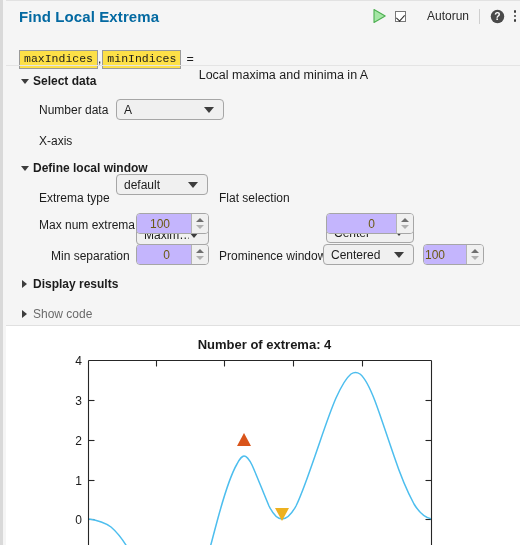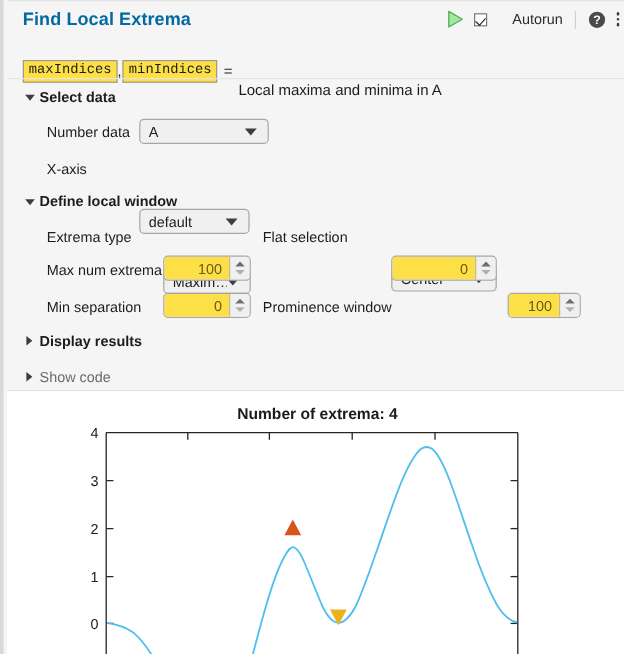--- a/index.html
+++ b/index.html
@@ -89,23 +89,23 @@
     border-left:5px solid transparent;border-right:5px solid transparent;
     border-top:6px solid #3d3d3d;
   }
 
   .spinner{
     position:absolute;height:21px;box-sizing:border-box;
     border:1px solid #a6a6a6;border-radius:4px;background:#f0f0f0;
     display:flex;align-items:stretch;overflow:hidden;
   }
   .spinner .sp-field{
-    flex:1;background:#fde047;border-right:1px solid #b4b4b4;
+    flex:1;background:#c4b5fd;border-right:1px solid #b4b4b4;
     display:flex;align-items:center;justify-content:flex-end;
-    padding-right:6px;
+    padding-right:21px;
     font-size:12px;color:#6b5a14;
   }
   .spinner .sp-btns{
     width:16px;display:flex;flex-direction:column;justify-content:center;
     align-items:center;gap:3px;background:#f0f0f0;
   }
   .sp-up{width:0;height:0;border-left:4px solid transparent;border-right:4px solid transparent;border-bottom:4px solid #6e6e6e;}
   .sp-dn{width:0;height:0;border-left:4px solid transparent;border-right:4px solid transparent;border-top:4px solid #b0b0b0;}
 
   
@@ -204,30 +204,34 @@
   </div>
 
   <div class="spinner" style="left:323px;top:213px;width:88px;">
     <span class="sp-field">0</span>
     <span class="sp-btns">
       <span class="sp-up"></span>
       <span class="sp-dn"></span>
     </span>
   </div>
 
-  <span class="field-label" style="left:36px;top:249px;">Min separation</span>
+  <span class="field-label" style="left:48px;top:249px;">Min separation</span>
   <div class="spinner" style="left:133px;top:244px;width:73px;">
     <span class="sp-field">0</span>
     <span class="sp-btns">
       <span class="sp-up"></span>
       <span class="sp-dn"></span>
     </span>
   </div>
 
   <span class="field-label" style="left:216px;top:249px;">Prominence window</span>
+  <div class="dropdown" style="left:320px;top:244px;width:91px;">
+    <span class="dd-text">Centered</span>
+    <span class="dd-caret"></span>
+  </div>
   <div class="spinner" style="left:420px;top:244px;width:61px;">
     <span class="sp-field">100</span>
     <span class="sp-btns">
       <span class="sp-up"></span>
       <span class="sp-dn"></span>
     </span>
   </div>
 
   <div class="section-head" style="top:307px;">
     <span class="arrow right"></span>

